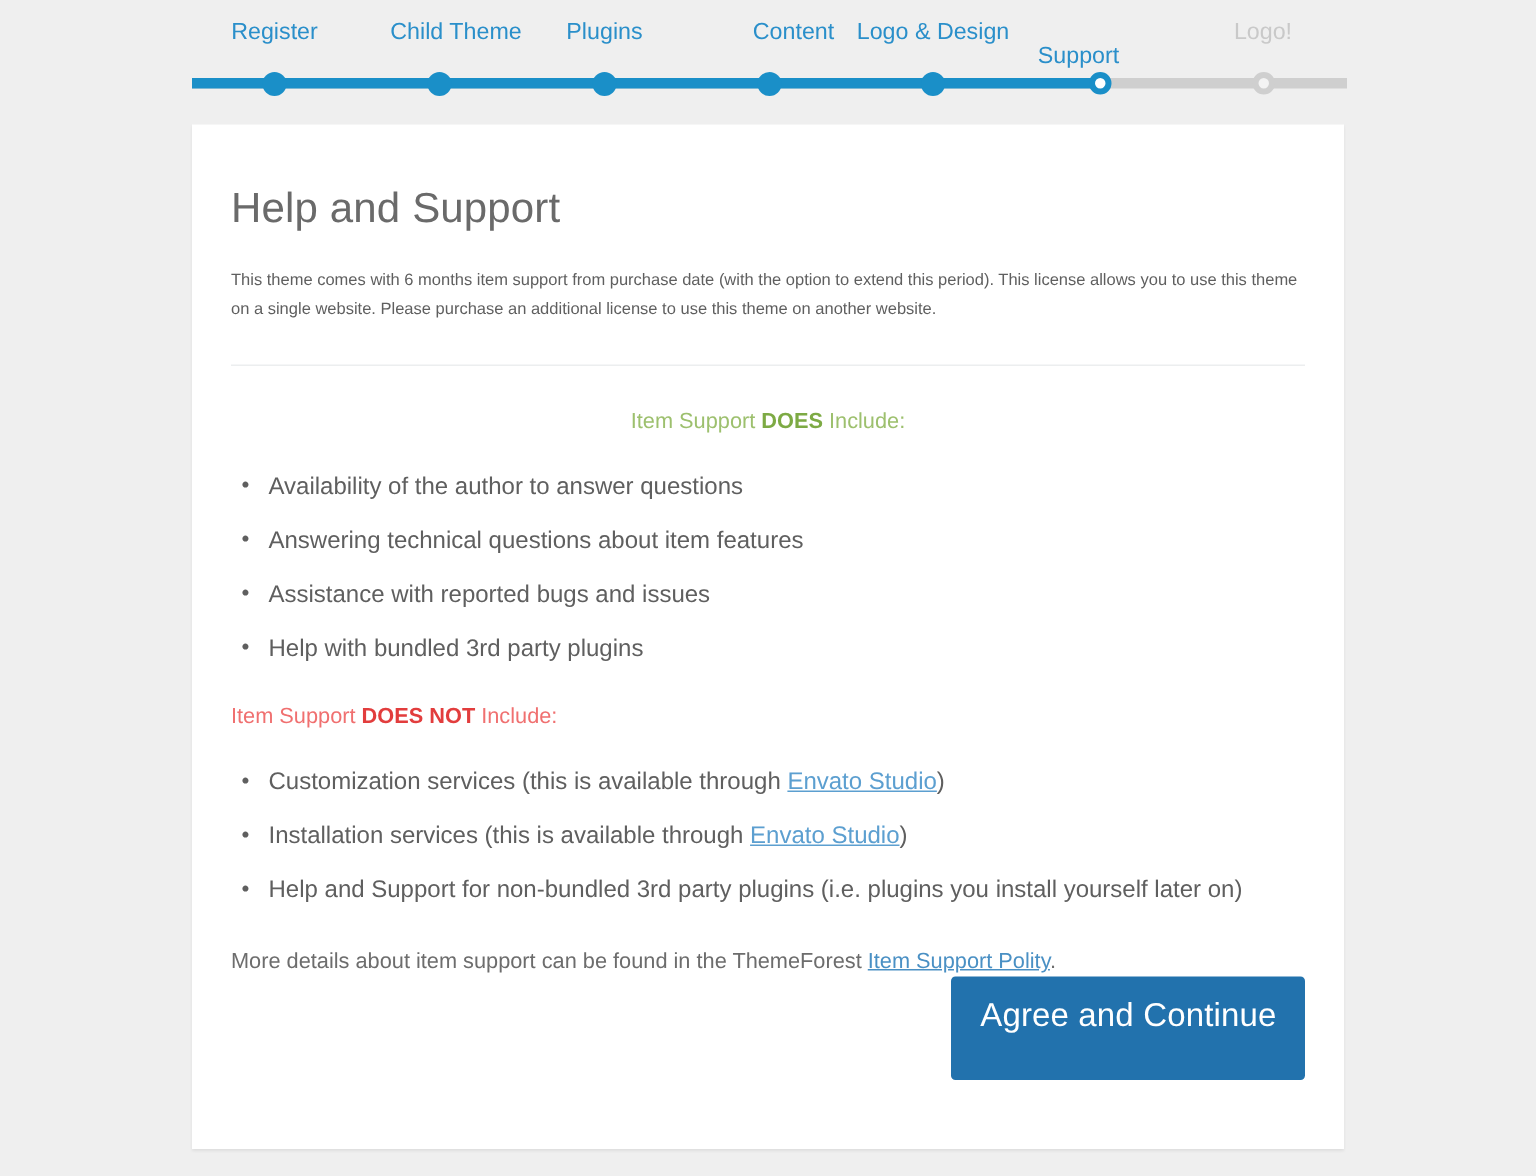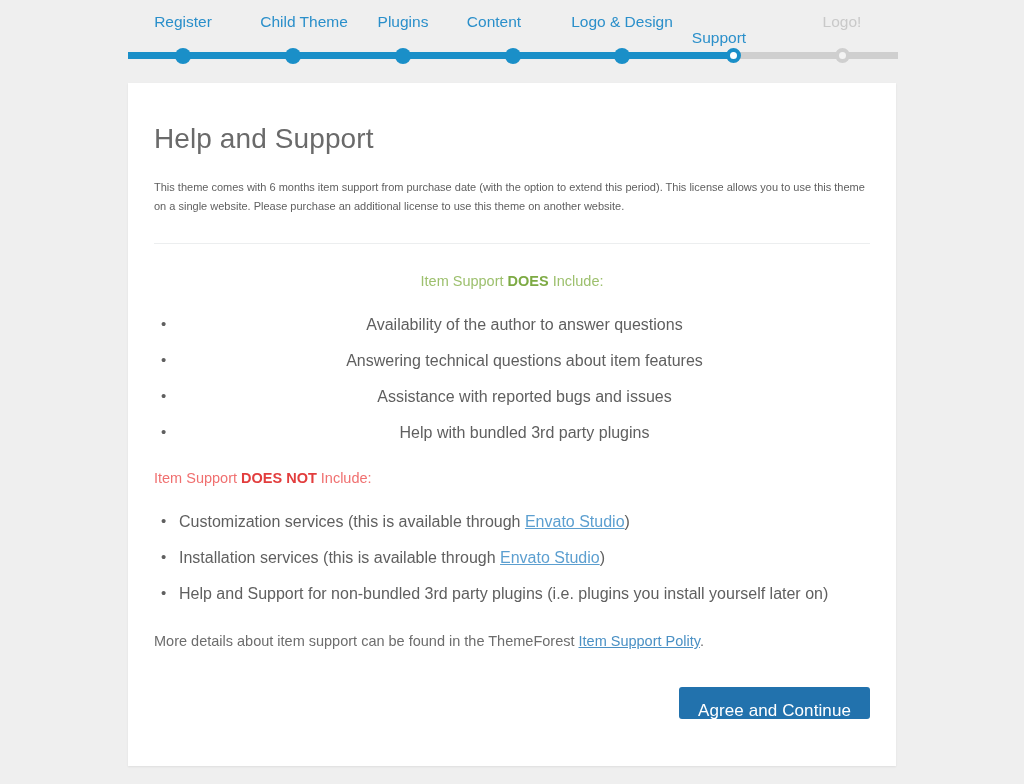--- a/index.html
+++ b/index.html
@@ -173,21 +173,21 @@
   ul.support-list li::before {
     content: "\2022";
     position: absolute;
     left: -17px;
     top: -1px;
     color: #5f5f5f;
     font-size: 15px;
     line-height: 1;
   }
 
-  .list-does { margin-top: 27px; text-align: center; }
+  .list-does { margin-top: 27px; }
   .list-does-not { margin-top: 29px; }
 
   a.inline-link {
     color: #5c9fd0;
     text-decoration: underline;
   }
 
   .footnote {
     margin: 29px 0 0 0;
     font-size: 14.5px;
@@ -203,38 +203,38 @@
     right: 26px;
     bottom: 46px;
   }
   .btn-primary {
     display: inline-block;
     background: #2272ad;
     color: #ffffff;
     border: 0;
     border-radius: 3px;
     font-family: "Liberation Sans", sans-serif;
-    font-size: 17px;
-    line-height: 1;
-    padding: 15px 19px 0 19px;
+    font-size: 22px;
+    line-height: 1;
+    padding: 15px 19px 32px 19px;
     cursor: pointer;
     letter-spacing: 0.1px;
   }
 </style>
 </head>
 <body>
 
 <div class="wizard">
 
   <div class="steps">
     <div class="steps-labels">
         <div class="step-label" style="left: 55px;">Register</div>
         <div class="step-label" style="left: 176px;">Child Theme</div>
         <div class="step-label" style="left: 275px;">Plugins</div>
-        <div class="step-label" style="left: 366px;">Content</div>
+        <div class="step-label" style="left: 401px;">Content</div>
         <div class="step-label" style="left: 494px;">Logo &amp; Design</div>
         <div class="step-label" style="left: 591px; margin-top: 16px;">Support</div>
         <div class="step-label is-future" style="left: 714px;">Logo!</div>
       </div>
     <div class="steps-track">
       <div class="steps-progress" style="width: 605px;"></div>
     </div>
     <div class="steps-dots">
         <div class="step-dot" style="left: 55px;"></div>
         <div class="step-dot" style="left: 165px;"></div>

